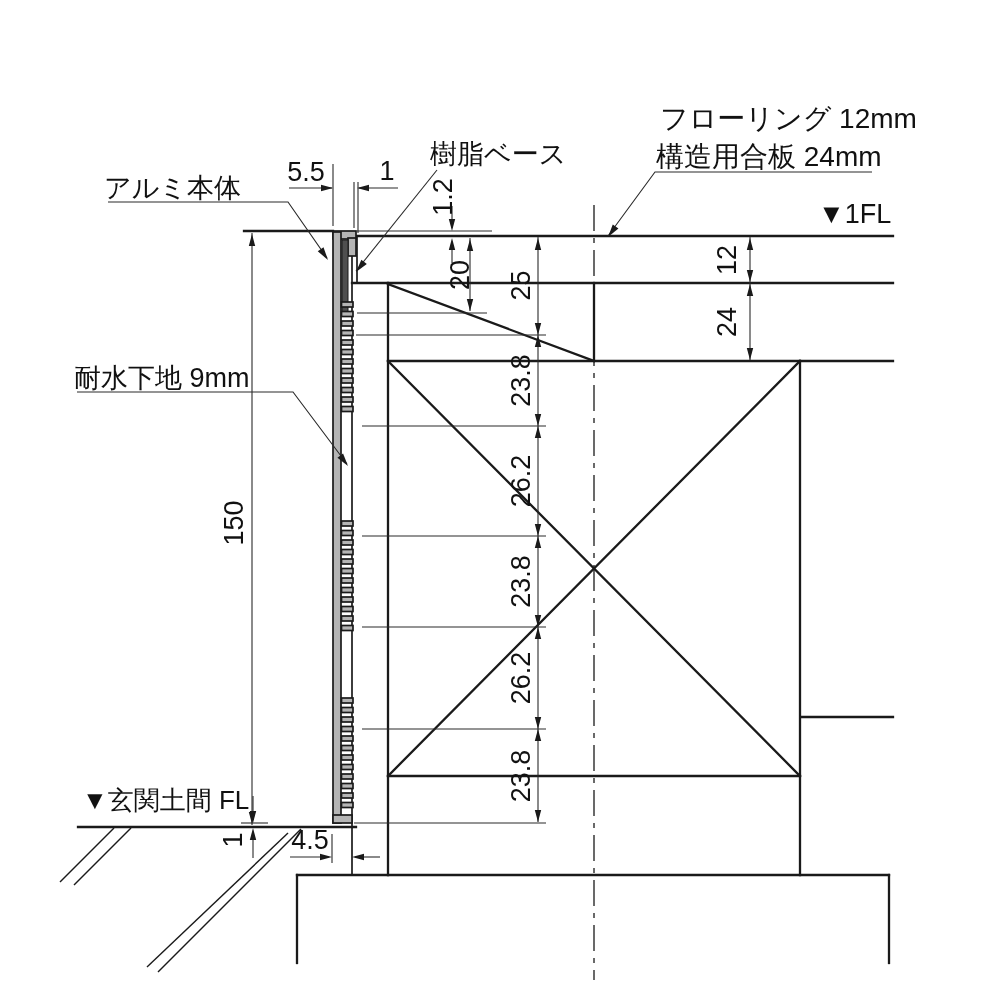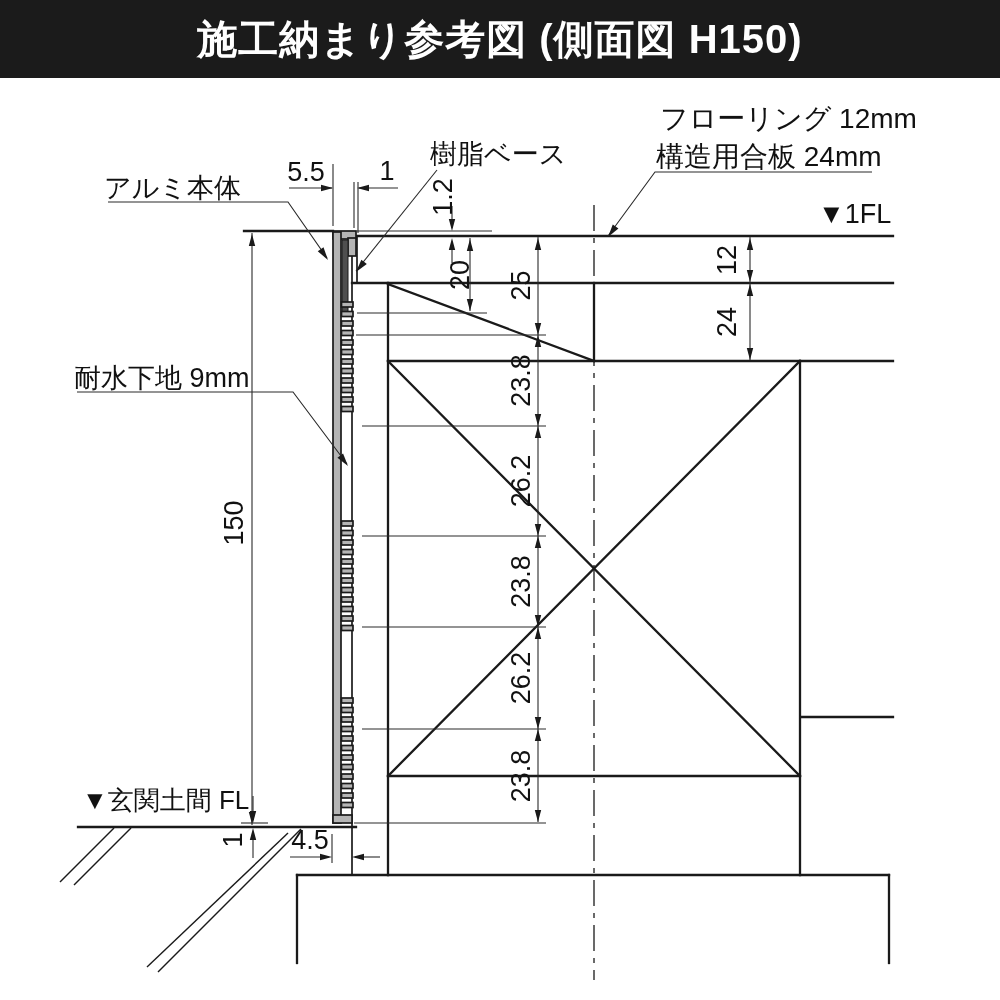--- a/index.html
+++ b/index.html
@@ -22,23 +22,20 @@
   .lbl{fill:#111;font-size:27px;font-family:"Liberation Sans","DejaVu Sans",sans-serif;}
   .dim{fill:#111;font-size:27px;font-family:"Liberation Sans","DejaVu Sans",sans-serif;}
   .profile-fill{fill:var(--profile);stroke:var(--line);stroke-width:1.7;}
   .resin-fill{fill:var(--resin);stroke:var(--line);stroke-width:1;}
 </style>
 </head>
 <body>
 
 <div class="page">
 
-  <header class="title-bar">
-    <h1>施工納まり参考図 (側面図 H150)</h1>
-  </header>
 
   <svg class="drawing" width="1000" height="1000" viewBox="0 0 1000 1000">
 
     <g>
       <line class="s" x1="244" y1="231" x2="333" y2="231"></line>
       <line class="s" x1="356" y1="236" x2="893" y2="236"></line>
       <line class="s" x1="352" y1="283" x2="893" y2="283"></line>
       <line class="s" x1="388" y1="361" x2="893" y2="361"></line>
       <line class="s16" x1="357" y1="236" x2="357" y2="283"></line>
       <line class="s" x1="594" y1="283" x2="594" y2="361"></line>

